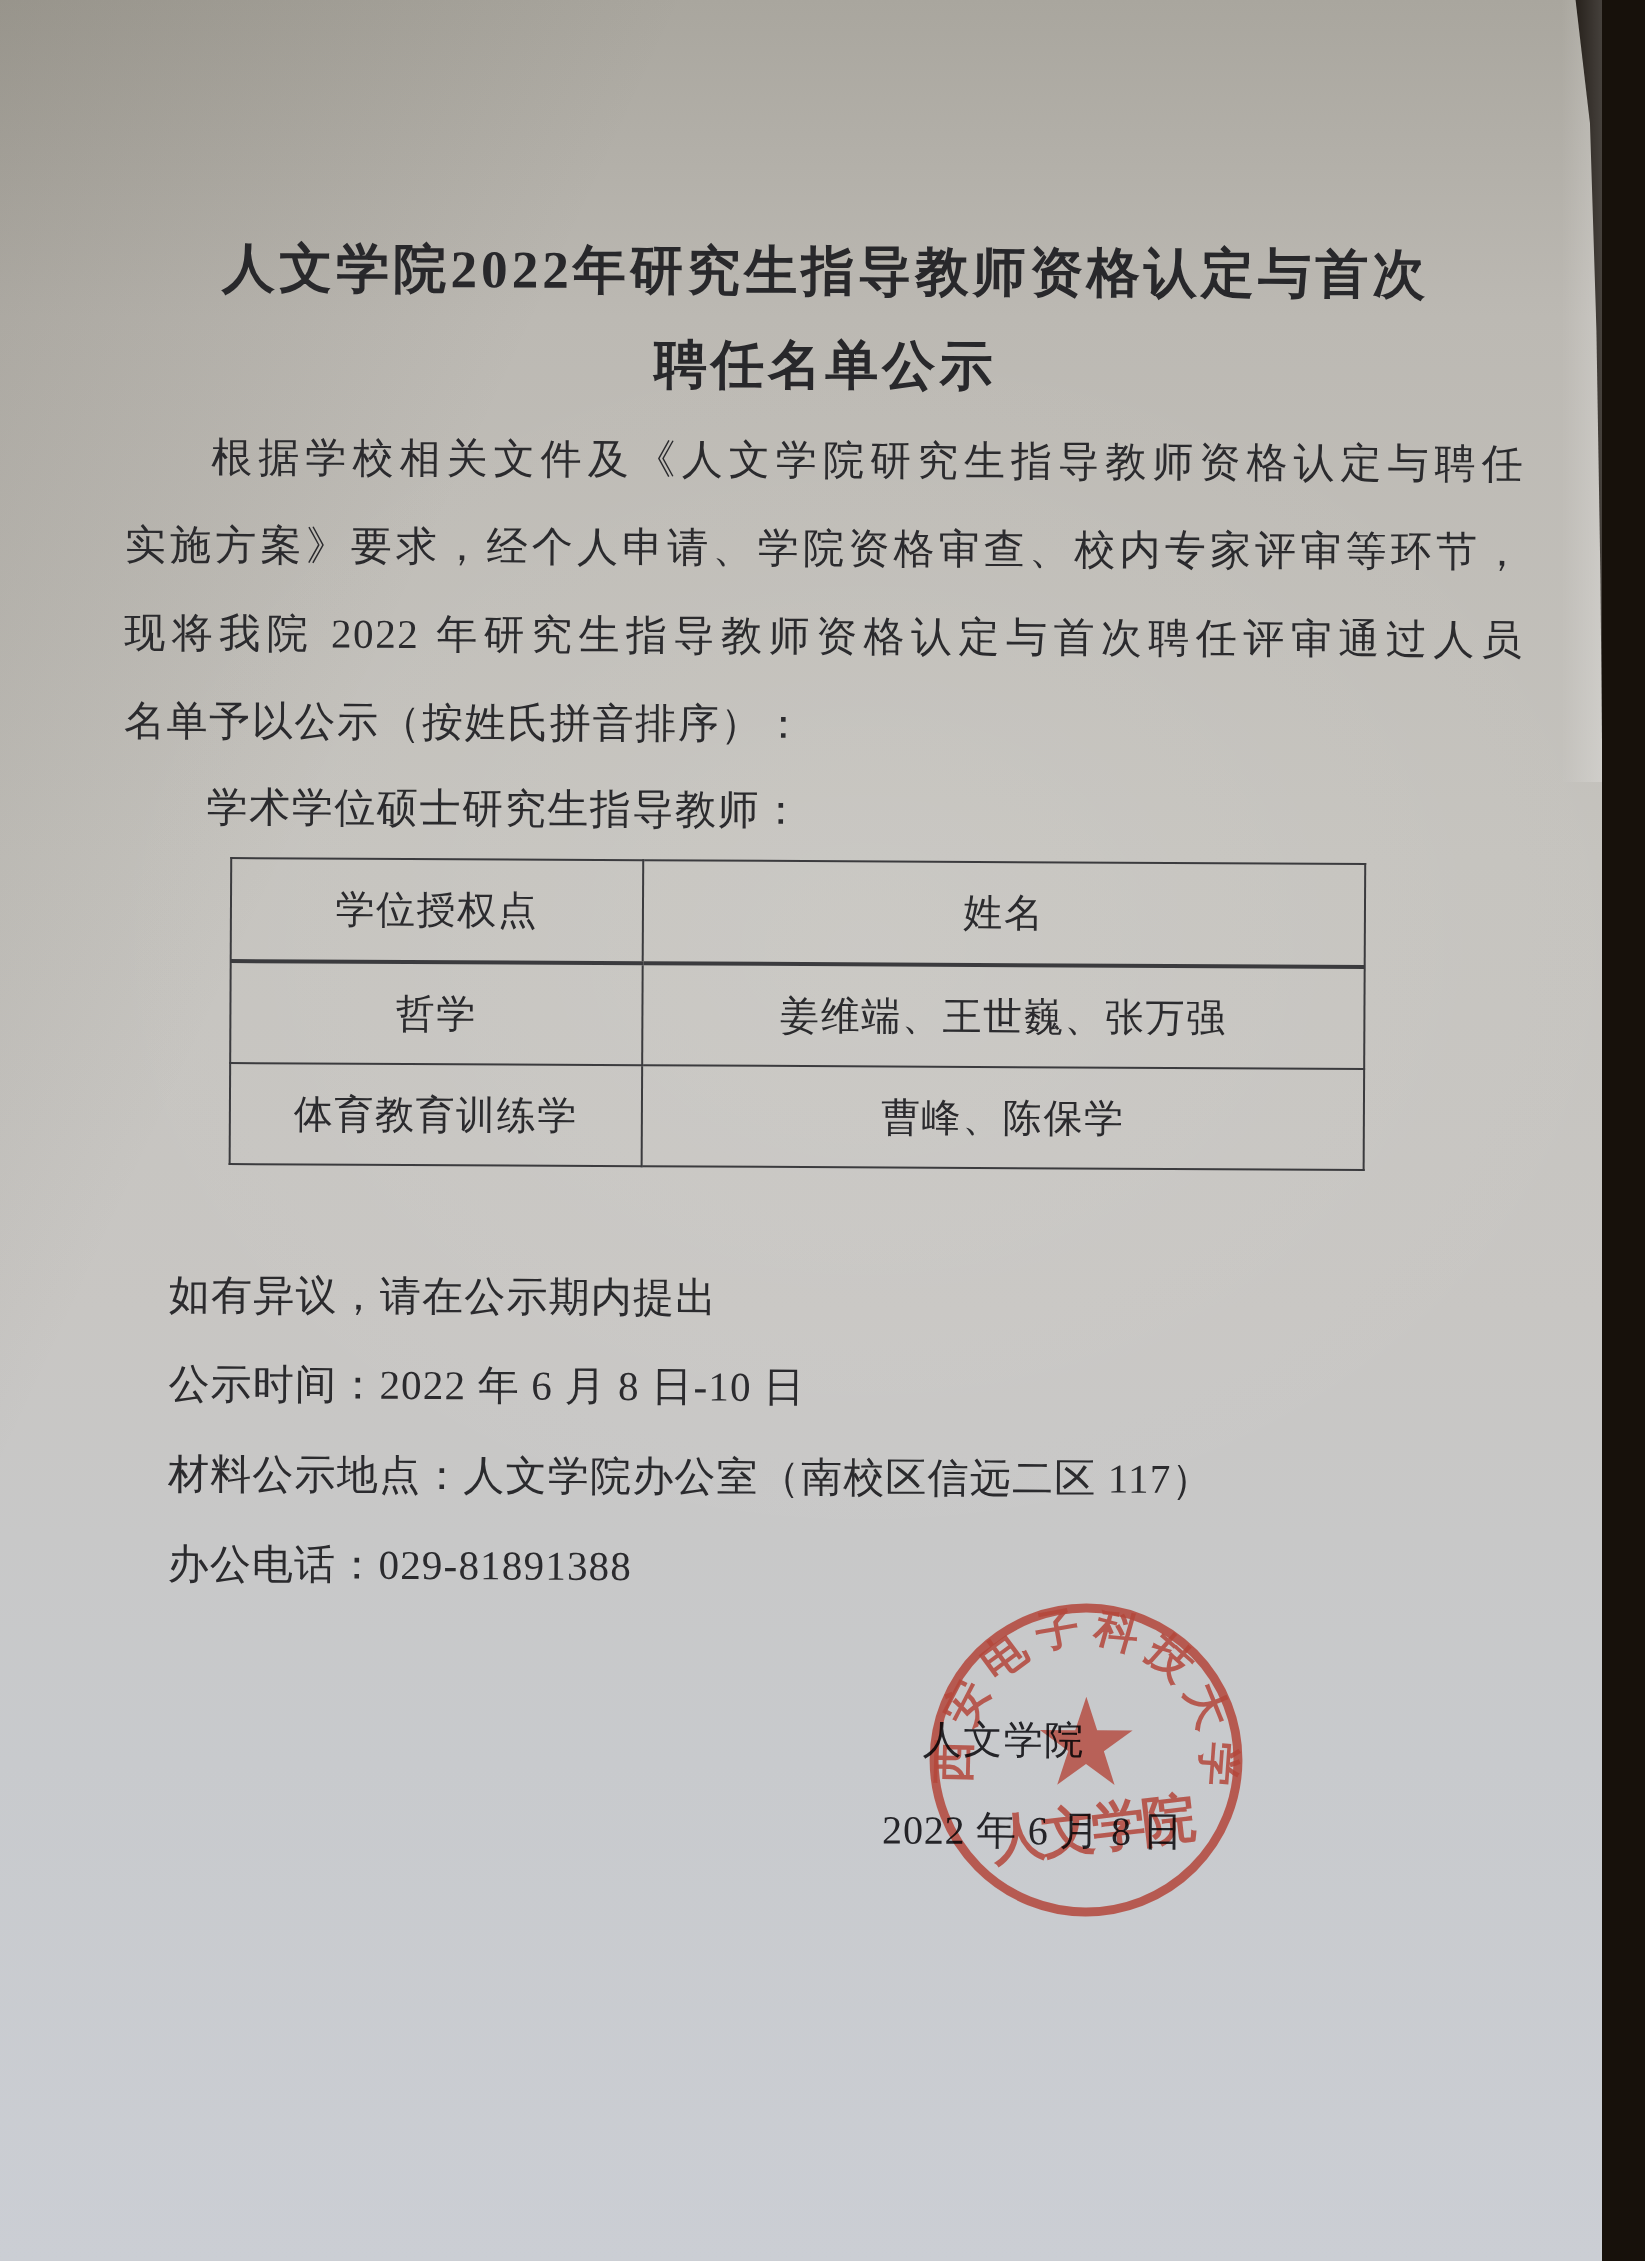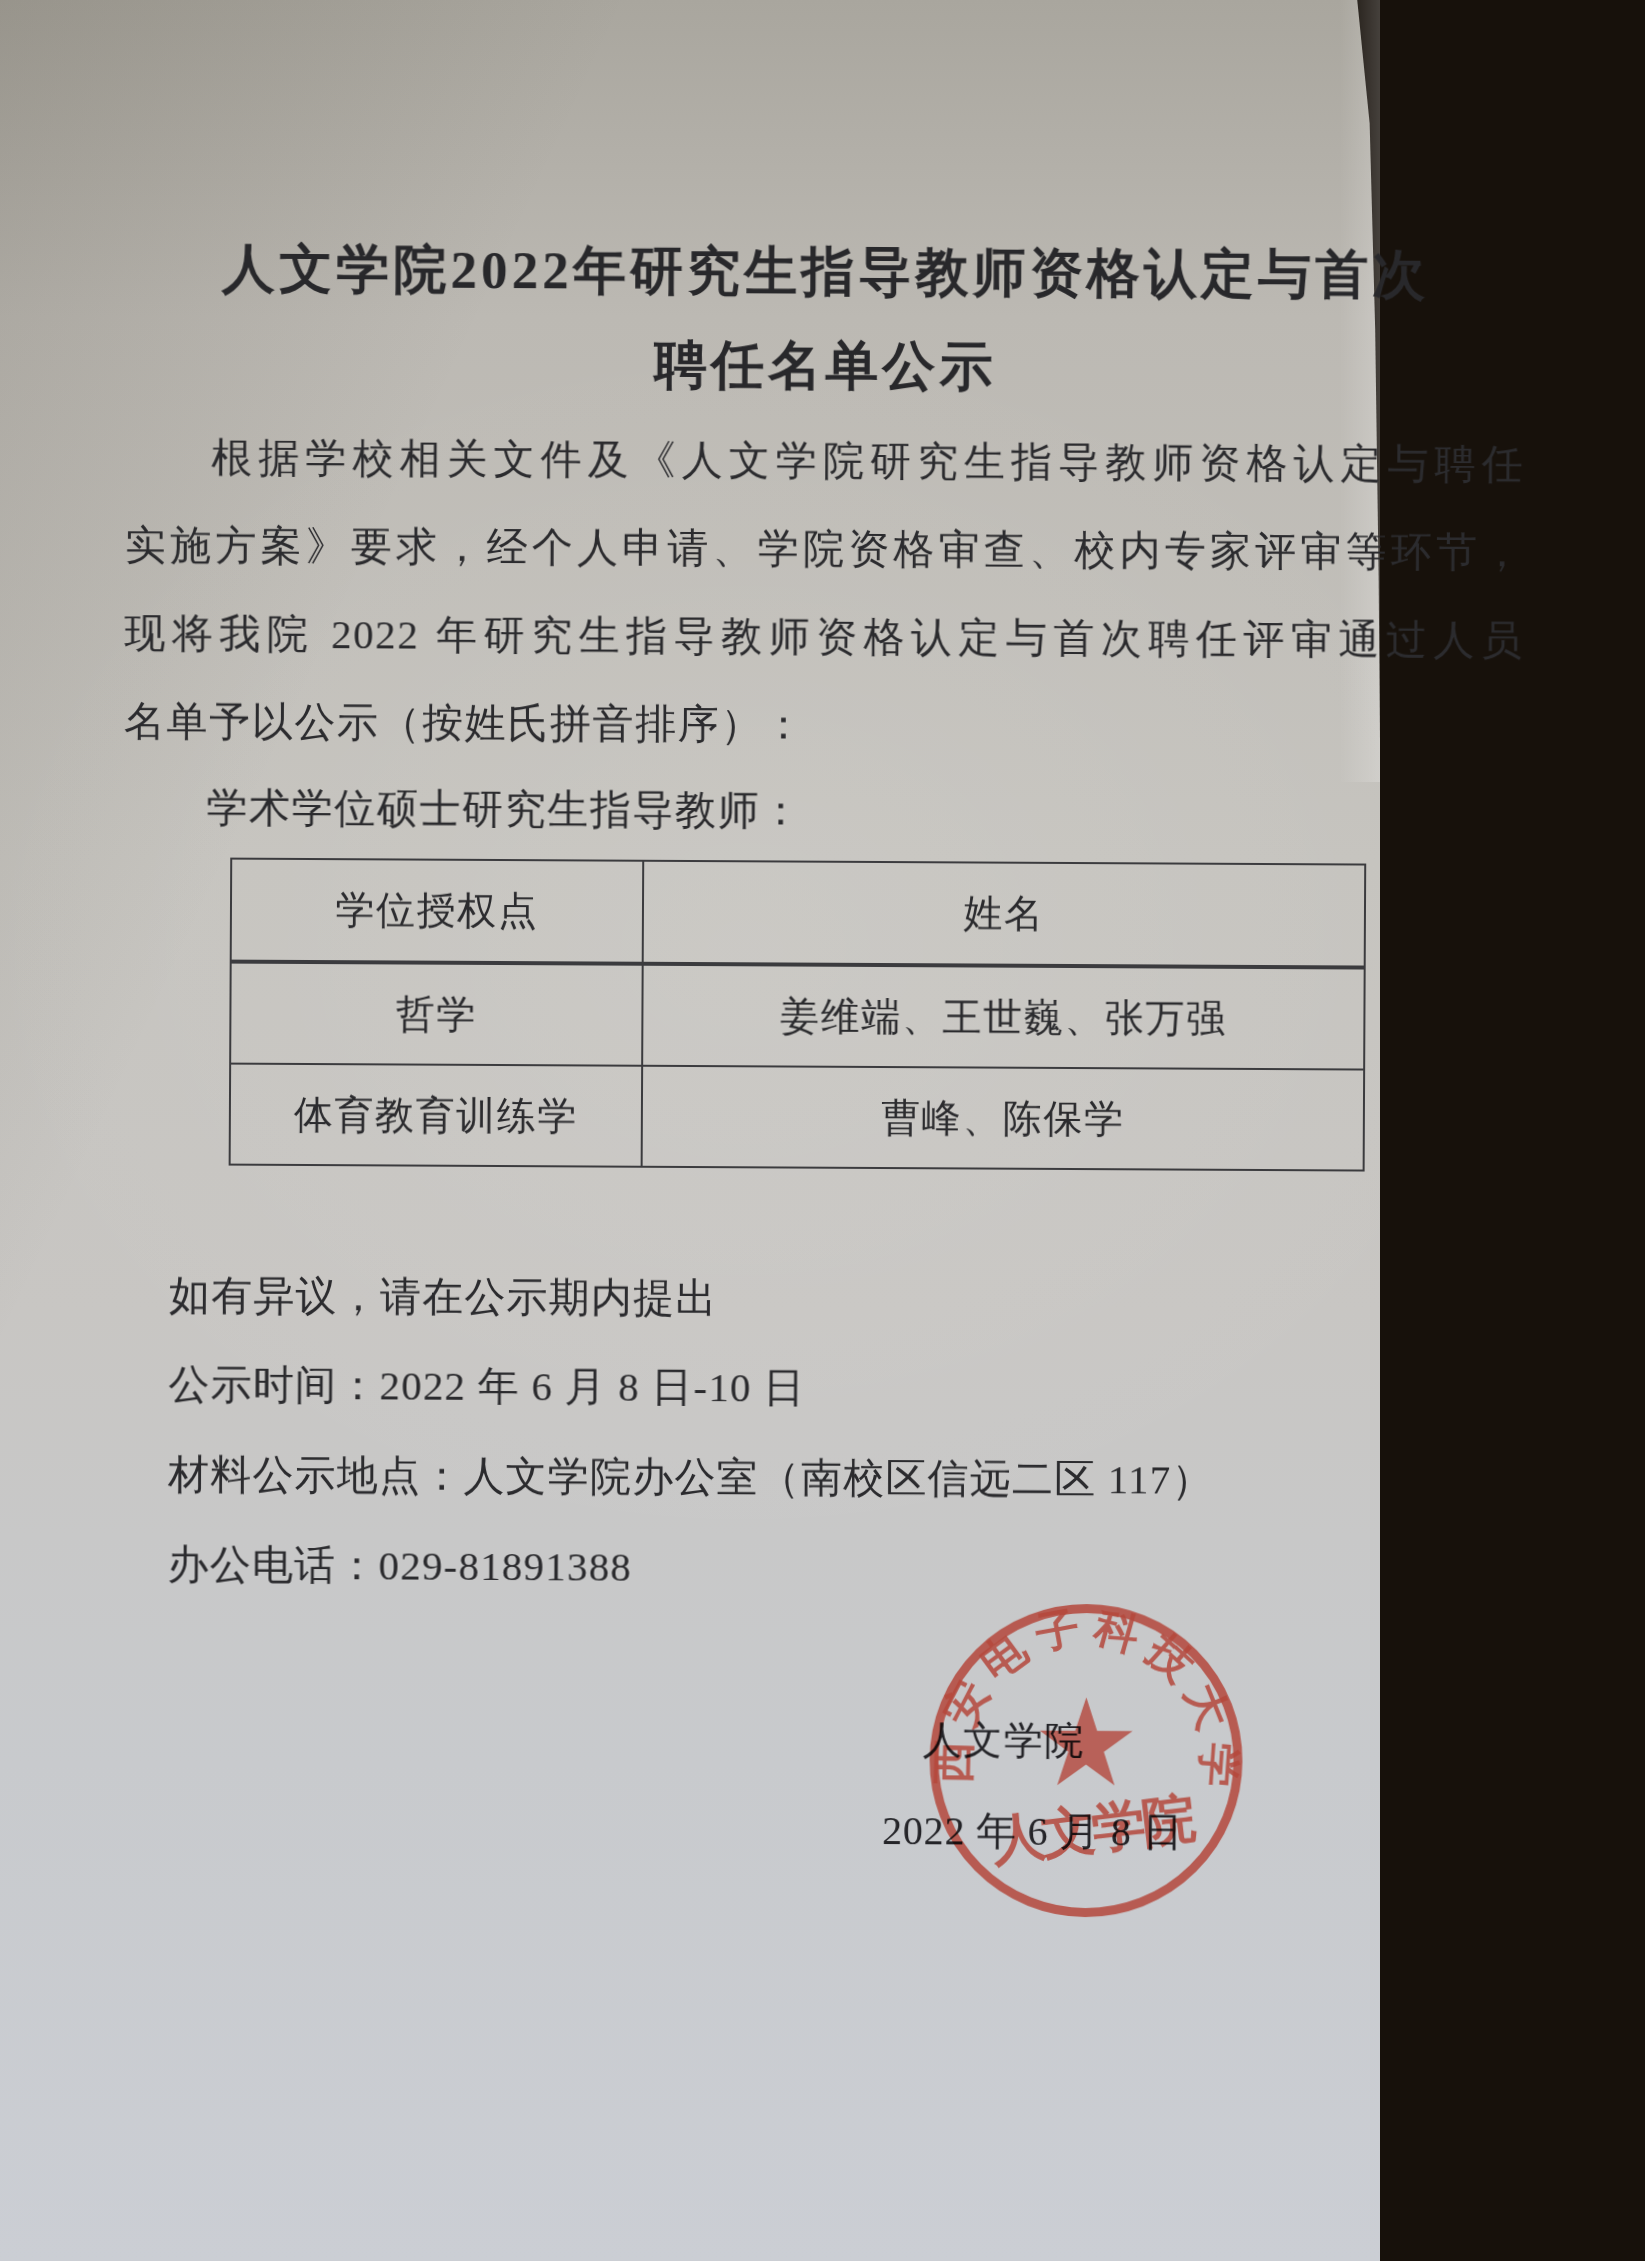--- a/index.html
+++ b/index.html
@@ -2,21 +2,21 @@
 <html style="font-size:13px"><head>
 <meta charset="utf-8">
 <style>
   html,body{margin:0;padding:0;}
   body{
     width:1646px;height:2261px;
     background:#17110b;
     font-family:"Liberation Serif","DejaVu Serif",serif;
     overflow:hidden;
   }
-  .photo{position:relative;width:1380px;height:2261px;background:#17110b;}
+  .photo{position:relative;width:1602px;height:2261px;background:#17110b;}
   .paper{
     position:absolute;inset:0;
     background:
       linear-gradient(115deg, rgba(62,56,44,0.16) 0%, rgba(62,56,44,0.0) 26%),
       radial-gradient(ellipse 1152px 905px at 54% 42%, rgba(255,255,255,0.09), rgba(255,255,255,0) 70%),
       linear-gradient(180deg,#a9a69e 0%,#bcb9b3 14%,#c5c3be 38%,#c8c6c3 58%,#c8cacd 78%,#cbced4 100%);
     clip-path: polygon(0% 0%, 98.35% 0%, 99.25% 5.46%, 99.65% 14.56%, 99.9% 25.47%, 100% 32.75%, 100% 100%, 0% 100%);
   }
   .edge-shade{
     position:absolute;top:0;right:0;width:74px;height:782px;

